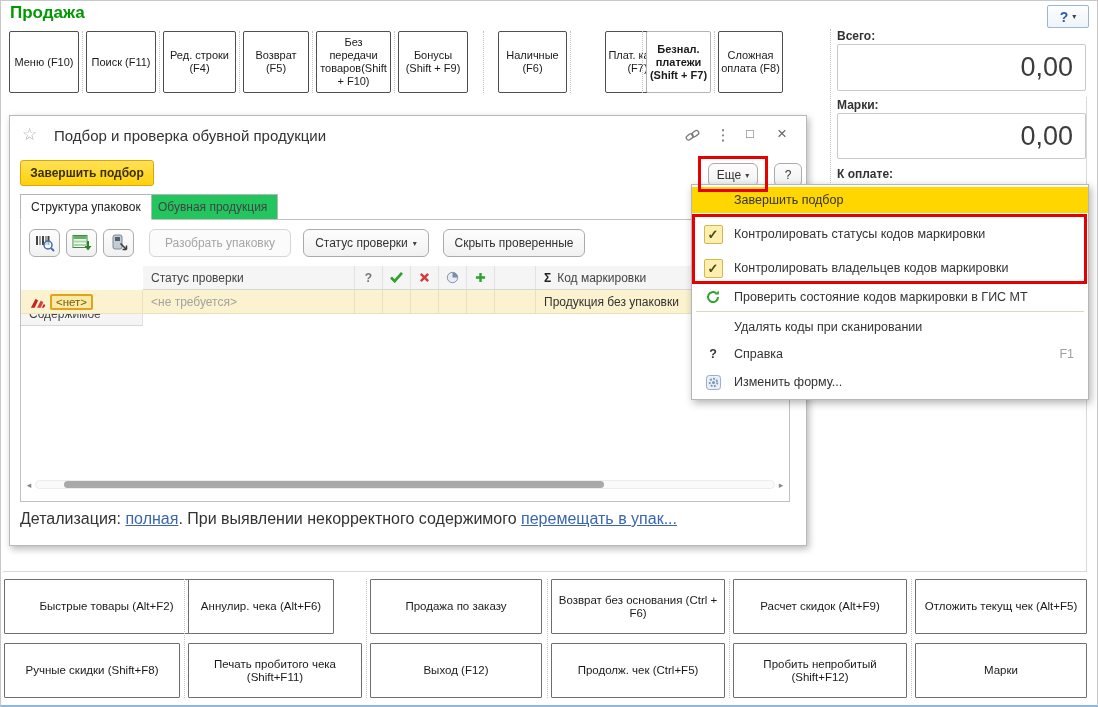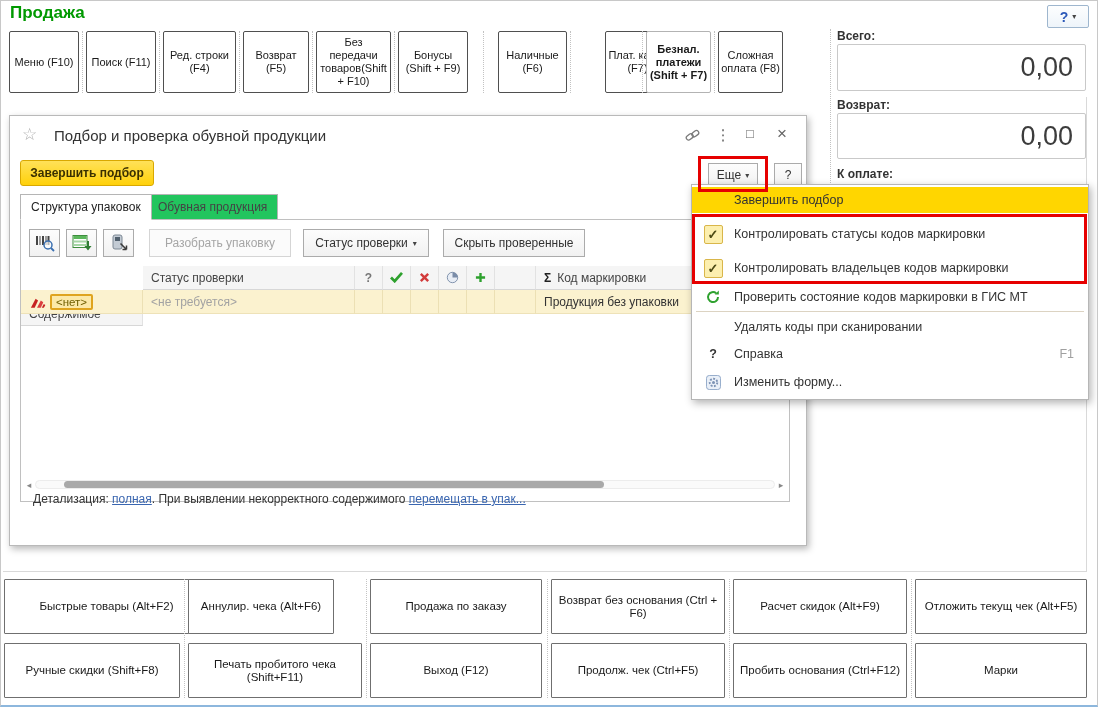--- a/index.html
+++ b/index.html
@@ -22,21 +22,21 @@
     display:flex;align-items:center;justify-content:flex-end;padding-right:12px;
     font-size:27px;color:#3c3c3c;}
   
   #dialog{position:absolute;left:8px;top:114px;width:798px;height:431px;background:#fff;
     border:1px solid #b9b9b9;box-shadow:2px 3px 7px rgba(0,0,0,.28);z-index:5;}
   .dlg-title{position:absolute;left:44px;top:11px;font-size:15px;color:#333;}
   .dlg-ico{position:absolute;top:10px;font-size:15px;color:#666;width:20px;text-align:center;}
   .ybtn{position:absolute;left:10px;top:44px;width:134px;height:26px;border:1px solid #d9a800;
     border-radius:3px;background:linear-gradient(#ffe159,#ffd10a);font-size:12px;font-weight:bold;
     color:#3a3000;display:flex;align-items:center;justify-content:center;}
-  .sbtn{border:1px solid #ababab;border-radius:0;background:linear-gradient(#fdfdfd,#f1f1f1);
+  .sbtn{border:1px solid #ababab;border-radius:6px;background:linear-gradient(#fdfdfd,#f1f1f1);
     font-size:12px;color:#333;display:flex;align-items:center;justify-content:center;}
   .tab{position:absolute;top:78px;height:26px;border:1px solid #b5b5b5;font-size:12px;
     display:flex;align-items:center;justify-content:center;padding:0 10px;}
   .tab.active{background:#fff;border-bottom:1px solid #fff;z-index:2;}
   .tab.inactive{background:#22c55e;color:#444;}
   #tabbox{position:absolute;left:10px;top:103px;width:770px;height:283px;border:1px solid #c0c0c0;background:#fff;}
   .mini{position:absolute;top:9px;width:31px;height:28px;}
   .dis{border:1px solid #d5d5d5;background:#fbfbfb;color:#a6a6a6;}
   
   .th{position:absolute;top:46px;height:24px;background:#f5f5f5;border-bottom:1px solid #d7d7d7;
@@ -98,21 +98,21 @@
   <div class="vsep" style="left:641px;"></div>
   <div class="vsep" style="left:713px;"></div>
   <div class="abs" style="left:829px;top:28px;height:164px;border-left:1px dotted #c2c2c2;"></div>
 
   <div class="abs" style="left:2px;top:96px;width:1084px;height:475px;border-right:1px solid #d9d9d9;border-bottom:1px solid #d9d9d9;"></div>
 
   <div class="flabel" style="left:836px;top:28px;">Всего:</div>
   <div class="field" style="left:836px;top:43px;width:249px;height:47px;">
     <span>0,00</span>
   </div>
-  <div class="flabel" style="left:836px;top:97px;">Возврат:</div>
+  <div class="flabel" style="left:836px;top:97px;">Марки:</div>
   <div class="field" style="left:836px;top:112px;width:249px;height:46px;">
     <span>0,00</span>
   </div>
   <div class="flabel" style="left:836px;top:166px;">К оплате:</div>
 
   <div id="dialog">
     <div class="abs" style="left:12px;top:8px;font-size:17px;color:#b0b0b0;">☆</div>
     <div class="dlg-title">Подбор и проверка обувной продукции</div>
 
     <div class="dlg-ico" style="left:672px;top:12px;">
@@ -221,21 +221,21 @@
 
       <div class="hscroll">
         <div class="harrow">◂</div>
         <div class="htrack">
           <div class="hthumb"></div>
         </div>
         <div class="harrow">▸</div>
       </div>
     </div>
 
-    <div class="abs" style="left:10px;top:376px;font-size:12px;color:#333;margin-left:13px;">
+    <div class="abs" style="left:10px;top:394px;font-size:16px;color:#333;">
       <span>Детализация:</span>
       <span class="link">полная</span><span>. При выявлении некорректного содержимого</span>
       <span class="link">перемещать в упак...</span>
     </div>
   </div>
 
   <div id="menu">
     <div class="mi" style="top:2px;height:26px;background:#ffd600;">
       <span class="txt">Завершить подбор</span>
     </div>
@@ -288,21 +288,21 @@
   <div class="bbtn" style="left:187px;top:578px;width:146px;">Аннулир. чека (Alt+F6)</div>
   <div class="bbtn" style="left:369px;top:578px;width:172px;">Продажа по заказу</div>
   <div class="bbtn" style="left:550px;top:578px;width:174px;">Возврат без основания (Ctrl + F6)</div>
   <div class="bbtn" style="left:732px;top:578px;width:174px;">Расчет скидок (Alt+F9)</div>
   <div class="bbtn" style="left:914px;top:578px;width:172px;">Отложить текущ чек (Alt+F5)</div>
 
   <div class="bbtn" style="left:3px;top:642px;width:176px;">Ручные скидки (Shift+F8)</div>
   <div class="bbtn" style="left:187px;top:642px;width:174px;">Печать пробитого чека (Shift+F11)</div>
   <div class="bbtn" style="left:369px;top:642px;width:172px;">Выход (F12)</div>
   <div class="bbtn" style="left:550px;top:642px;width:174px;">Продолж. чек (Ctrl+F5)</div>
-  <div class="bbtn" style="left:732px;top:642px;width:174px;">Пробить основания (Ctrl+F12)</div>
+  <div class="bbtn" style="left:732px;top:642px;width:174px;">Пробить непробитый (Shift+F12)</div>
   <div class="bbtn" style="left:914px;top:642px;width:172px;">Марки</div>
 
   <div class="bsep" style="left:183px;"></div>
   <div class="bsep" style="left:365px;"></div>
   <div class="bsep" style="left:546px;"></div>
   <div class="bsep" style="left:728px;"></div>
   <div class="bsep" style="left:910px;"></div>
 
 </div>
 

